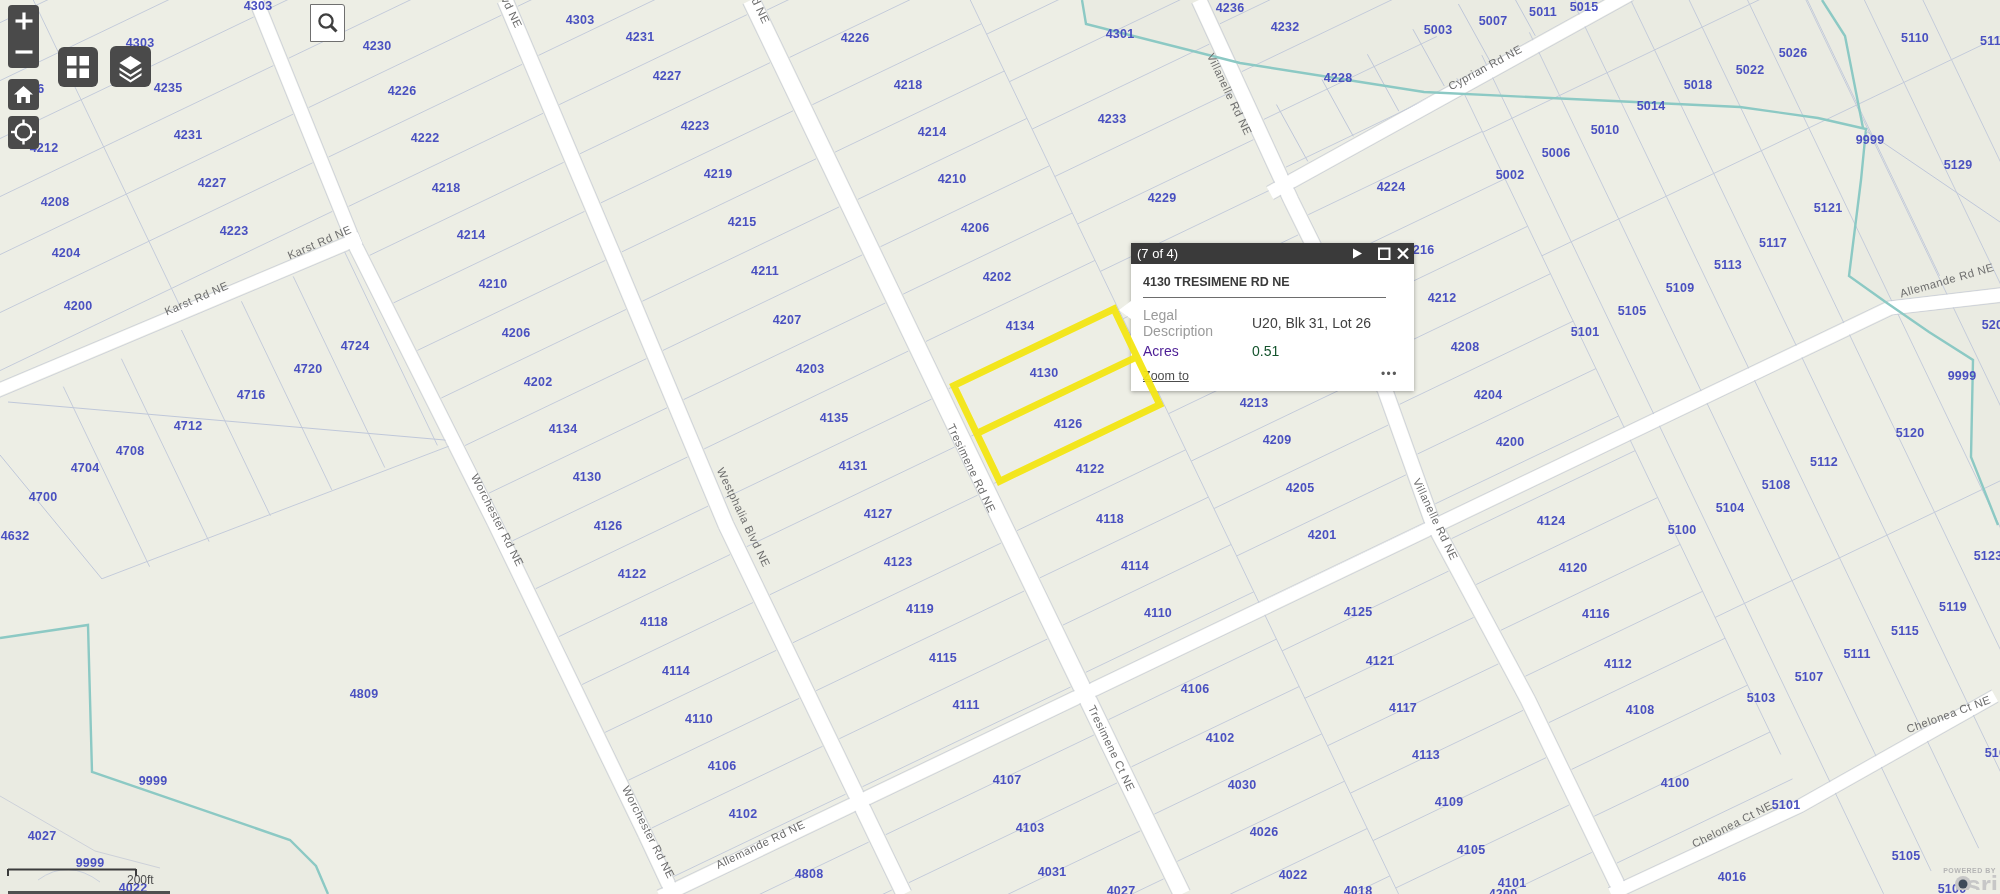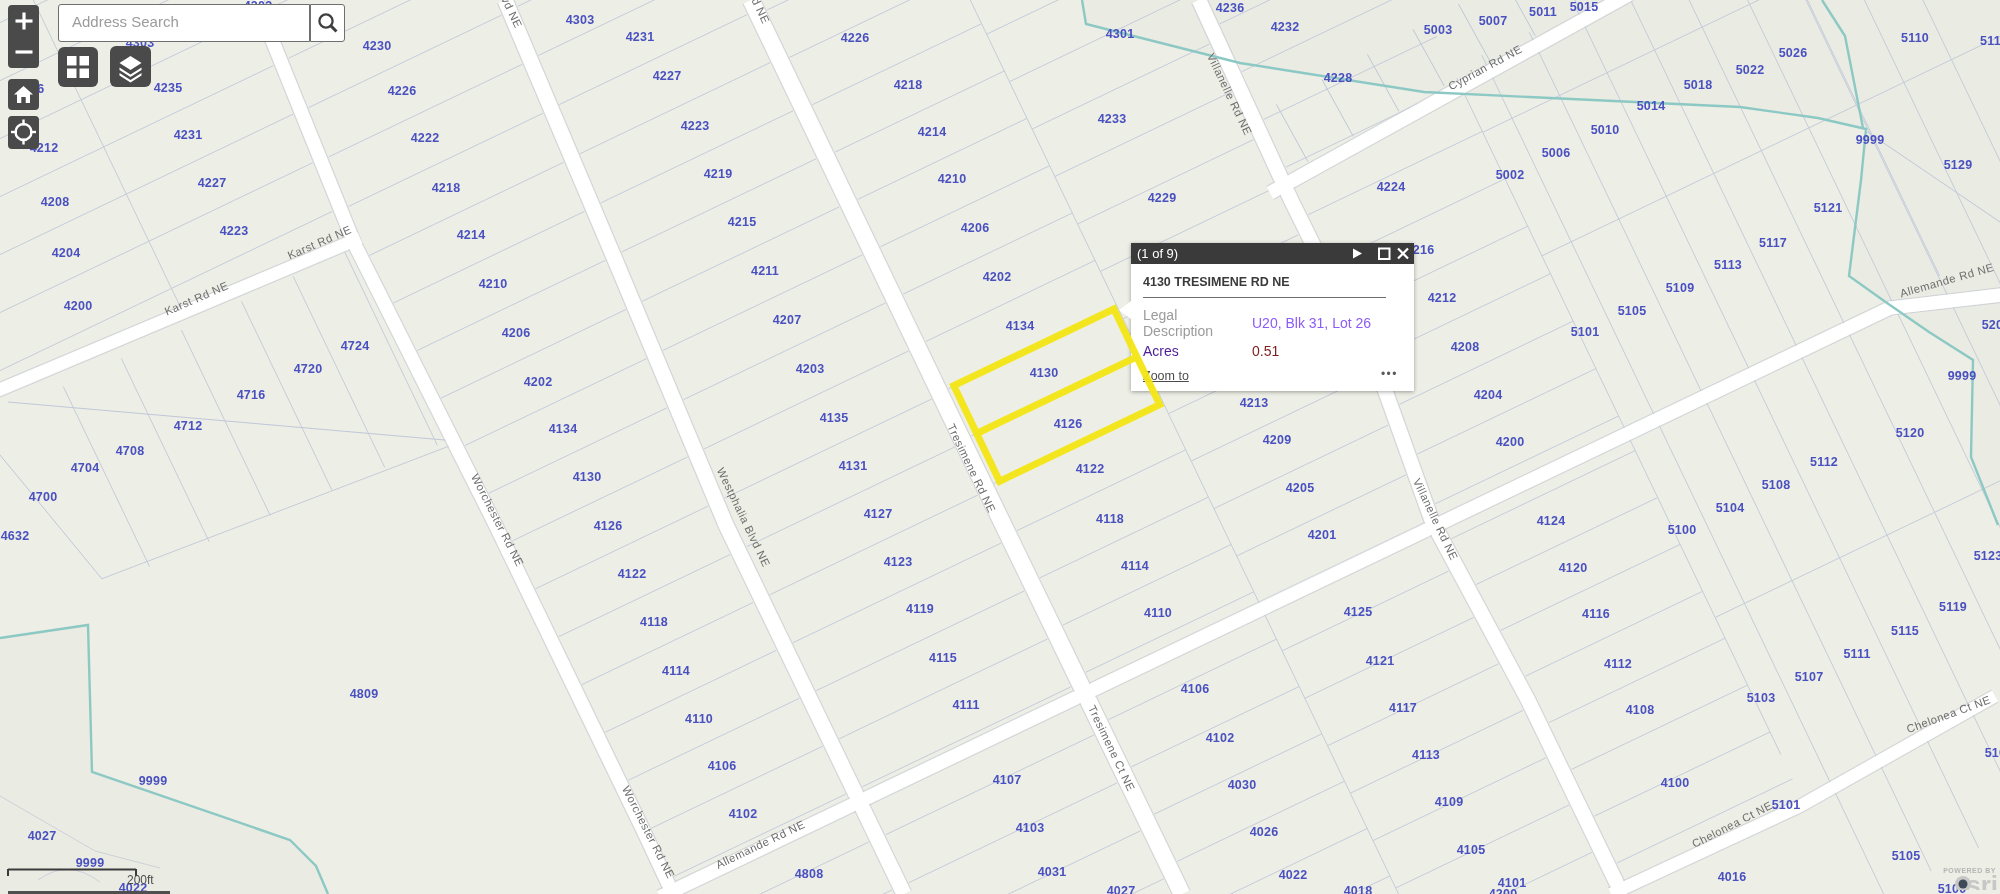--- a/index.html
+++ b/index.html
@@ -420,23 +420,20 @@
         <circle r="8" stroke-width="2.4"></circle>
         <g stroke-width="2.4">
           <line x1="0" y1="-12.5" x2="0" y2="-6.5"></line>
           <line x1="0" y1="6.5" x2="0" y2="12.5"></line>
           <line x1="-12.5" y1="0" x2="-6.5" y2="0"></line>
           <line x1="6.5" y1="0" x2="12.5" y2="0"></line>
         </g>
       </g>
 </svg>
 
-<div style="position:absolute;left:58px;top:4px;width:250px;height:36px;background:#fff;border:1.5px solid #6f6f6f;border-radius:3px 0 0 3px;z-index:5;">
-<div style="position:absolute;left:13px;top:8px;font-size:15px;color:#9b9b9b;">Address Search</div>
-</div>
 <div style="position:absolute;left:310px;top:4px;width:33px;height:36px;background:#fff;border:1.5px solid #6f6f6f;border-radius:0 3px 3px 0;z-index:5;">
 <svg width="33" height="36" style="position:absolute;left:0;top:0;">
         <g transform="translate(15,16)" stroke="#3f3f3f" fill="none">
           <circle r="6.6" stroke-width="2.3"></circle>
           <line x1="4.9" y1="4.9" x2="10.5" y2="10.5" stroke-width="3"></line>
         </g>
       </svg>
 </div>
 
 <div class="btn" style="left:58px;top:47px;width:40px;height:40px;border-radius:6px;"></div>
@@ -469,40 +466,40 @@
 <text x="86" y="9" text-anchor="end" font-family="Liberation Sans, sans-serif" font-size="7" font-weight="bold" fill="#b5b5b5" letter-spacing="0.5">POWERED BY</text>
 <text x="88" y="30" text-anchor="end" font-family="Liberation Sans, sans-serif" font-size="26" font-weight="bold" fill="#c7c7c7">sri</text>
 <circle cx="53" cy="20" r="8" fill="#c7c7c7"></circle>
 <circle cx="53" cy="20" r="4.5" fill="#3e4a5a"></circle>
 </svg>
 </div>
 
 <div style="position:absolute;left:1131px;top:243px;width:283px;z-index:20;box-shadow:0 1px 4px rgba(0,0,0,0.35);">
 
  <div style="background:#3a3a3a;color:#fff;height:21px;font-size:13px;position:relative;">
-  <span style="position:absolute;left:6px;top:2.5px;">(1 of 9)</span>
+  <span style="position:absolute;left:6px;top:2.5px;">(7 of 4)</span>
   <svg width="72" height="21" style="position:absolute;right:0;top:0;">
    <path d="M 11 5.5 L 11 15.5 L 20 10.5 Z" fill="#fff"></path>
    <rect x="37" y="5.5" width="10.5" height="10.5" fill="none" stroke="#fff" stroke-width="2"></rect>
    <path d="M 56 5.5 L 66 15.5 M 66 5.5 L 56 15.5" stroke="#fff" stroke-width="2.2"></path>
   </svg>
  </div>
 
  <div style="background:#fff;padding:10px 28px 12px 12px;position:relative;height:105px;">
   <div style="font-size:12.5px;font-weight:bold;color:#3a3a3a;margin-top:1px;letter-spacing:0px;">4130 TRESIMENE RD NE</div>
   <div style="border-top:1px solid #6d6d6d;margin-top:8px;"></div>
   <table style="border-collapse:collapse;margin-top:7px;font-size:14px;">
    <tbody>
             <tr>
               <td style="color:#9b9b9b;padding:2px 0;width:108px;">Legal Description</td>
-              <td style="color:#8b5cf6;">U20, Blk 31, Lot 26</td>
+              <td style="color:#404040;">U20, Blk 31, Lot 26</td>
             </tr>
    <tr>
               <td style="color:#4c1d95;padding:2px 0;">Acres</td>
-              <td style="color:#7f1d1d;margin-left:7px;">0.51</td>
+              <td style="color:#14532d;margin-left:7px;">0.51</td>
             </tr>
   </tbody>
         </table>
   <div style="position:absolute;left:12px;bottom:8px;font-size:12.5px;color:#4c4c4c;text-decoration:underline;">Zoom to</div>
   <div style="position:absolute;right:16px;bottom:10px;font-size:12px;color:#5a5a5a;letter-spacing:1.5px;">•••</div>
  </div>
 
  <div style="position:absolute;left:-12px;top:58px;width:0;height:0;border-top:9px solid transparent;border-bottom:9px solid transparent;border-right:12px solid #fff;"></div>
 </div>
 

